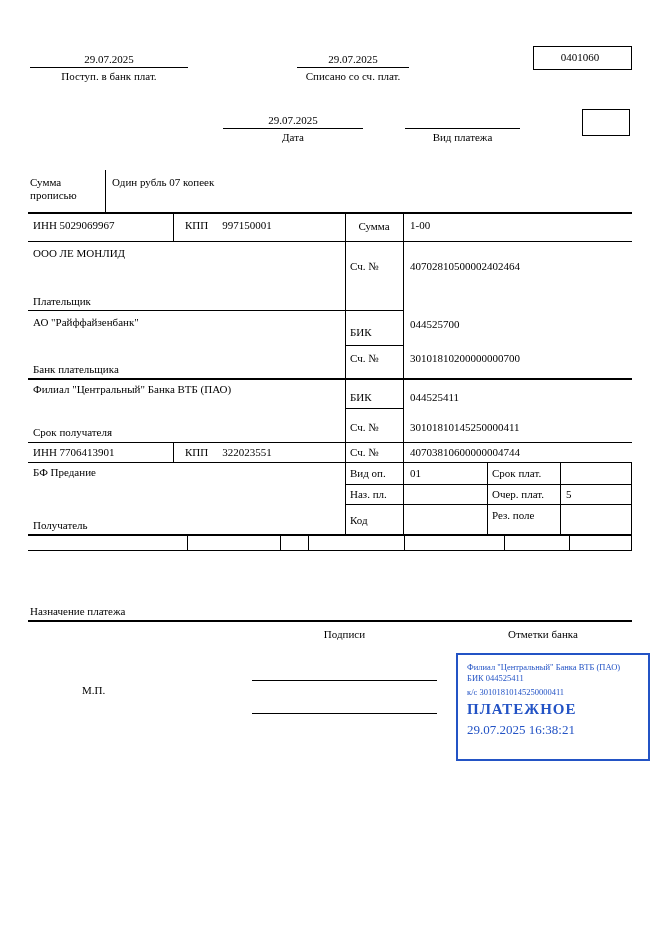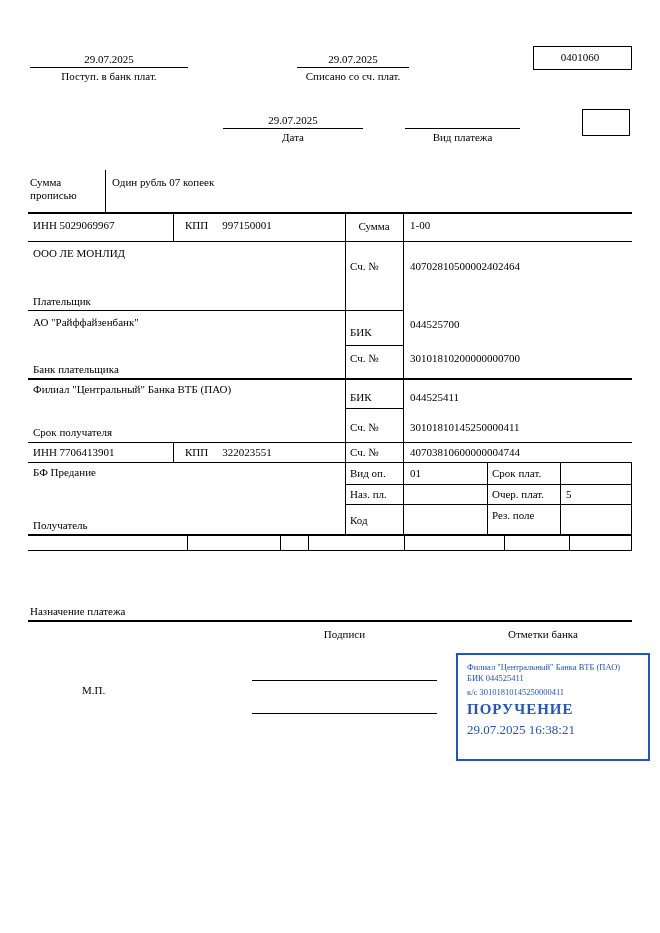--- a/index.html
+++ b/index.html
@@ -125,17 +125,17 @@
   <div class="t ctr" style="left:252px;top:628px;width:185px;">Подписи</div>
   <div class="t ctr" style="left:456px;top:628px;width:174px;">Отметки банка</div>
   <div class="t" style="left:82px;top:684px;">М.П.</div>
   <div class="hl" style="left:252px;top:680px;width:185px;"></div>
   <div class="hl" style="left:252px;top:713px;width:185px;"></div>
 
   <div class="stamp">
     <div class="s-small">Филиал "Центральный" Банка ВТБ (ПАО)</div>
     <div class="s-small">БИК 044525411</div>
     <div class="s-corr">к/с 30101810145250000411</div>
-    <div class="s-status">ПОРУЧЕНИЕ</div>
+    <div class="s-status">ПЛАТЕЖНОЕ</div>
     <div class="s-date">29.07.2025 16:38:21</div>
   </div>
 
 </div>
 
 </body></html>

